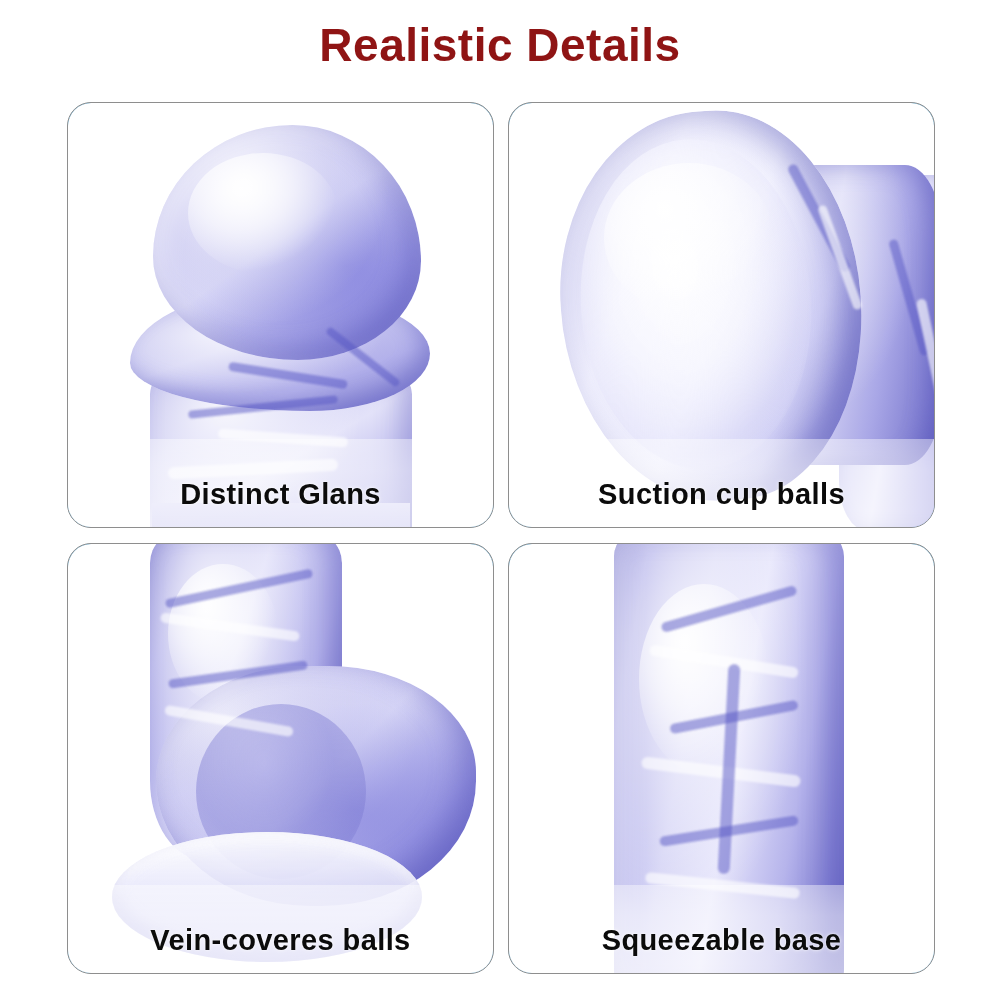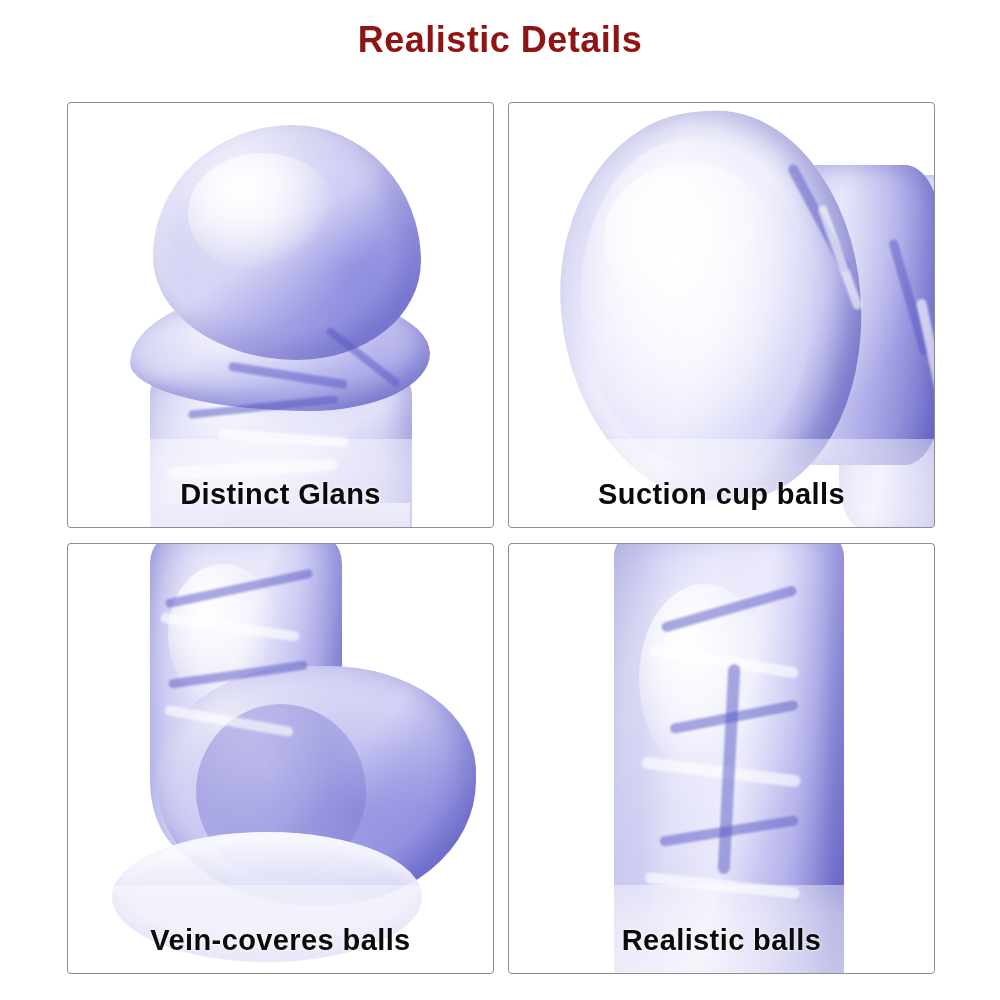--- a/index.html
+++ b/index.html
@@ -19,34 +19,34 @@
     overflow: hidden;
   }
 
   
   #page-title {
     position: absolute;
     left: 0;
     top: 22px;
     width: 1000px;
     text-align: center;
-    font-size: 36px;
+    font-size: 46px;
     font-weight: bold;
     letter-spacing: 0.5px;
     color: #8f1414;
     line-height: 1;
     font-family: "Liberation Sans", sans-serif;
   }
 
   
   .panel {
     position: absolute;
     background: #0369a1;
     border: 1.5px solid #8e8e8e;
-    border-radius: 4px;
+    border-radius: 24px;
     overflow: hidden;
   }
   .panel.tl { left: 67px;  top: 102px; width: 425px; height: 424px; }
   .panel.tr { left: 508px; top: 102px; width: 425px; height: 424px; }
   .panel.bl { left: 67px;  top: 543px; width: 425px; height: 429px; }
   .panel.br { left: 508px; top: 543px; width: 425px; height: 429px; }
 
   .photo {
     position: absolute;
     inset: 0;
@@ -277,16 +277,16 @@
       <div class="sheen" style="left:130px; top:40px; width:130px; height:190px;"></div>
       <div class="vein" style="left:150px; top:60px; width:140px; height:10px; transform:rotate(-16deg);"></div>
       <div class="vein light" style="left:140px; top:112px; width:150px; height:11px; transform:rotate(9deg);"></div>
       <div class="vein" style="left:160px; top:168px; width:130px; height:10px; transform:rotate(-11deg);"></div>
       <div class="vein light" style="left:132px; top:222px; width:160px; height:12px; transform:rotate(7deg);"></div>
       <div class="vein" style="left:150px; top:282px; width:140px; height:10px; transform:rotate(-9deg);"></div>
       <div class="vein light" style="left:136px; top:336px; width:155px; height:11px; transform:rotate(6deg);"></div>
       <div class="vein" style="left:214px; top:120px; width:12px; height:210px; transform:rotate(3deg); border-radius:8px;"></div>
     </div>
     <div class="caption-band"></div>
-    <div class="caption">Realistic balls</div>
+    <div class="caption">Squeezable base</div>
   </div>
 
 </div>
 
 </body></html>

